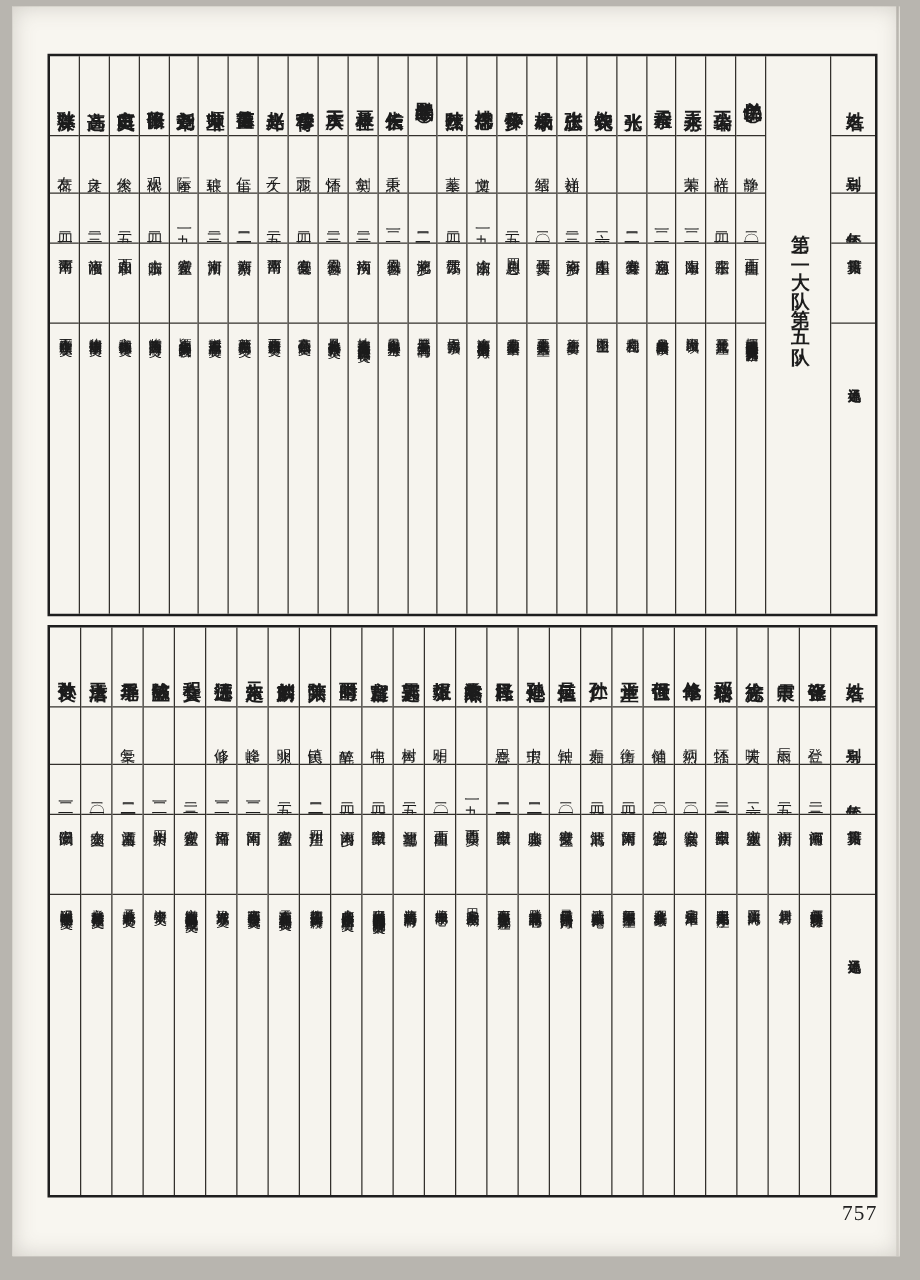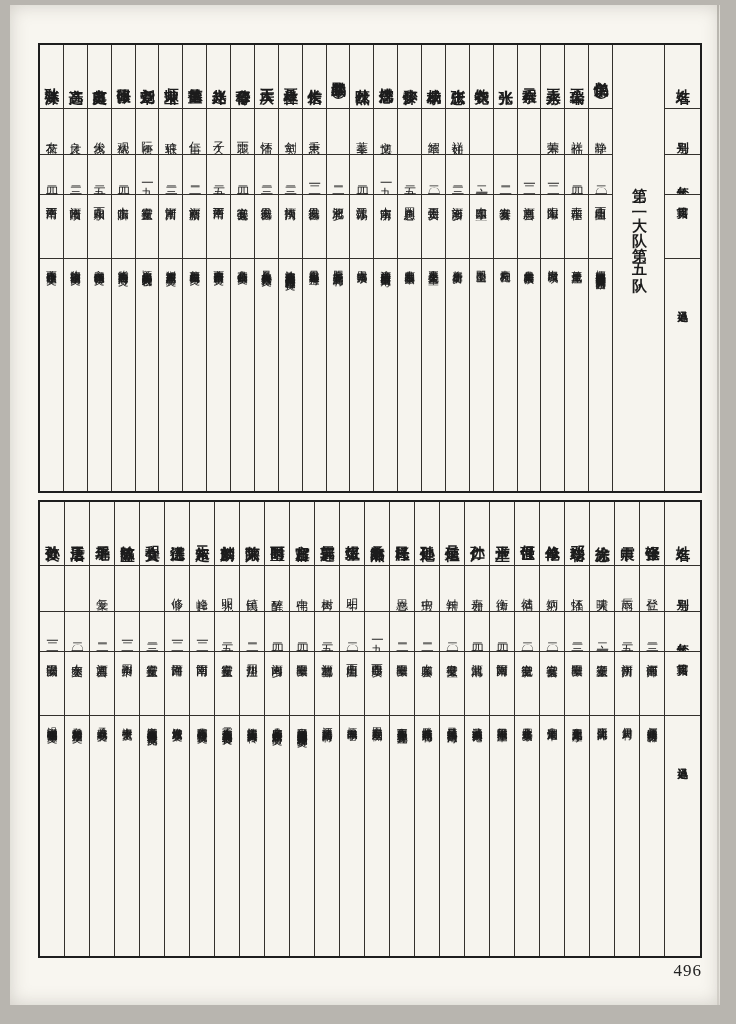--- a/index.html
+++ b/index.html
@@ -961,14 +961,14 @@
           </div>
           <div class="cell r-origin">
             <span class="vtext">安徽涡阳</span>
           </div>
           <div class="cell r-address">
             <span class="vtext">涡阳城中镇文明保华康号交</span>
           </div>
         </div>
       </div>
   </div>
-  <div class="page-number">496</div>
+  <div class="page-number">757</div>
 </div>
 
 </body></html>

